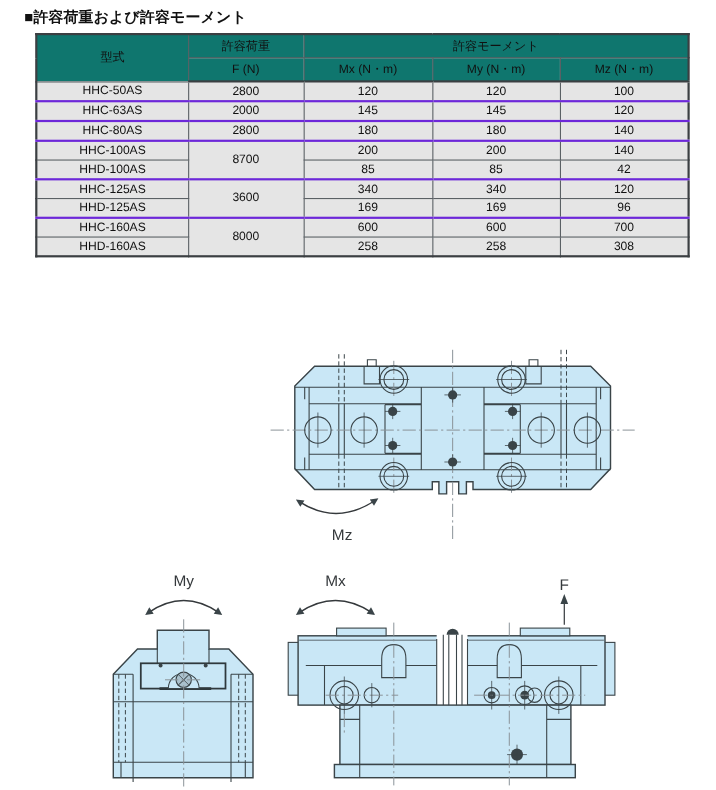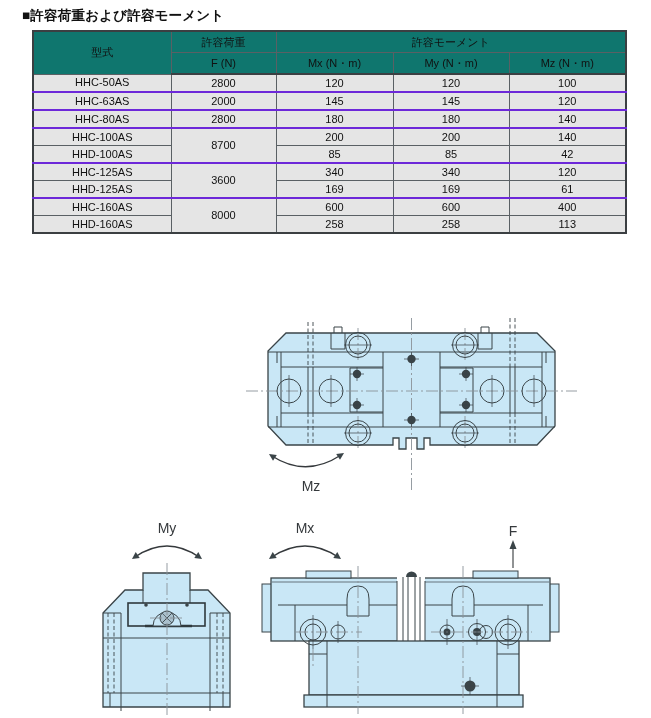--- a/index.html
+++ b/index.html
@@ -91,34 +91,34 @@
         <td>HHC-125AS</td>
         <td rowspan="2">3600</td>
         <td>340</td>
         <td>340</td>
         <td>120</td>
       </tr>
       <tr>
         <td>HHD-125AS</td>
         <td>169</td>
         <td>169</td>
-        <td>61</td>
+        <td>96</td>
       </tr>
       <tr class="grp">
         <td>HHC-160AS</td>
         <td rowspan="2">8000</td>
         <td>600</td>
         <td>600</td>
-        <td>400</td>
+        <td>700</td>
       </tr>
       <tr>
         <td>HHD-160AS</td>
         <td>258</td>
         <td>258</td>
-        <td>113</td>
+        <td>308</td>
       </tr>
     </tbody>
   </table>
 
   <svg style="position:absolute;left:235px;top:312px;" width="345" height="185" viewBox="235 312 345 185">
     <path class="bd" d="M286,333 H537 L555,351 V426 L537,445 H430 V438 H424 V449 H417 V438 H406 V449 H399 V438 H393 V445 H286 L268,426 V351 Z"></path>
     <path class="ln" d="M268,352 H555 M268,427 H555 M277,352 V363 M277,416 V427 M546,352 V363 M546,416 V427 M281,352 V427 M542,352 V427
       M281,367 H383 M281,413 H383 M440,367 H542 M440,413 H542 M383,352 V427 M440,352 V427
       M350,368 V412 M350,368 H383 M350,412 H383 M473,368 V412 M440,368 H473 M440,412 H473
       M331,333 V349 H345 V333 M478,333 V349 H492 V333 M334,333 V327 H342 V333 M481,333 V327 H489 V333"></path>

